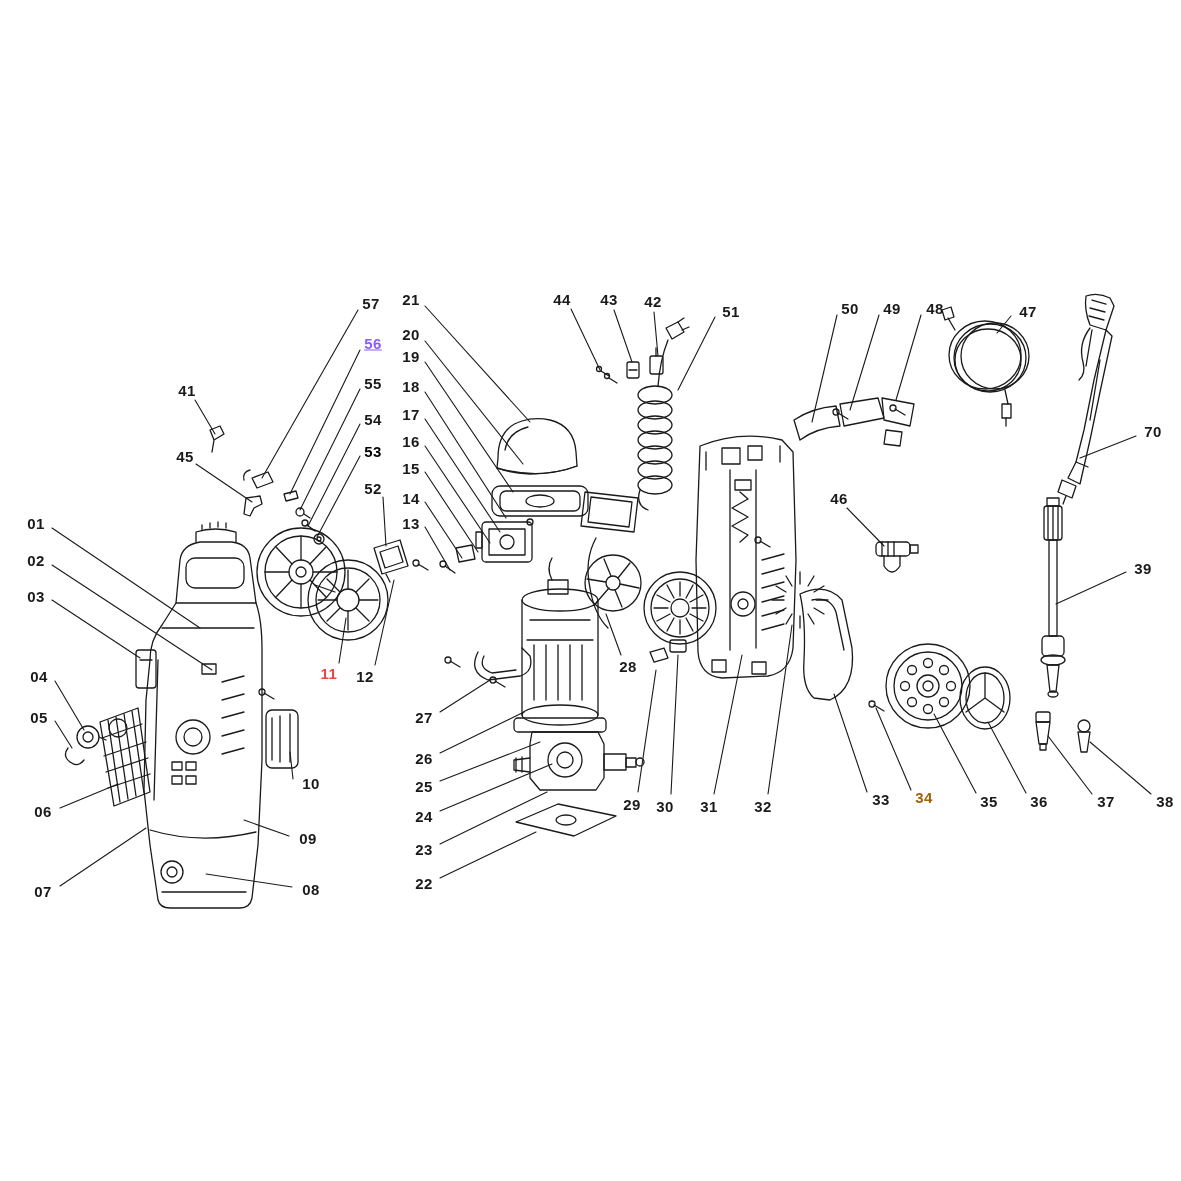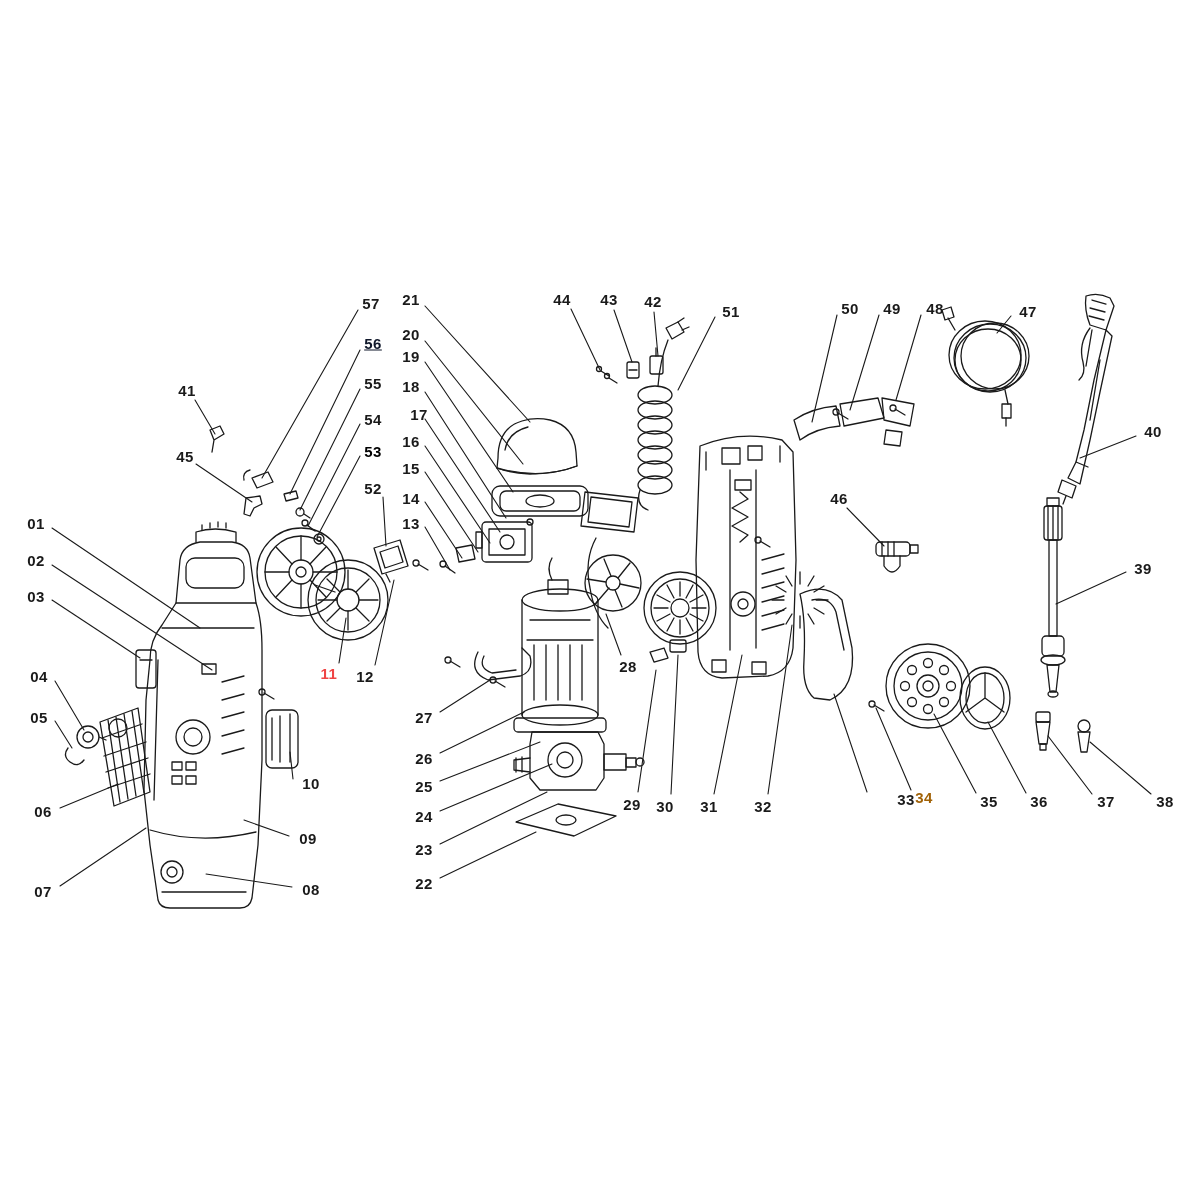--- a/index.html
+++ b/index.html
@@ -372,55 +372,55 @@
       <div class="part-label" style="left: 43px; top: 891px; color: rgb(26, 26, 26);">07</div>
       <div class="part-label" style="left: 311px; top: 889px; color: rgb(26, 26, 26);">08</div>
       <div class="part-label" style="left: 308px; top: 838px; color: rgb(26, 26, 26);">09</div>
       <div class="part-label" style="left: 311px; top: 783px; color: rgb(26, 26, 26);">10</div>
       <div class="part-label" style="left: 329px; top: 673px; color: #ef4444;">11</div>
       <div class="part-label" style="left: 365px; top: 676px; color: rgb(26, 26, 26);">12</div>
       <div class="part-label" style="left: 411px; top: 523px; color: rgb(26, 26, 26);">13</div>
       <div class="part-label" style="left: 411px; top: 498px; color: rgb(26, 26, 26);">14</div>
       <div class="part-label" style="left: 411px; top: 468px; color: rgb(26, 26, 26);">15</div>
       <div class="part-label" style="left: 411px; top: 441px; color: rgb(26, 26, 26);">16</div>
-      <div class="part-label" style="left: 411px; top: 414px; color: rgb(26, 26, 26); margin-left: 8px;">17</div>
+      <div class="part-label" style="left: 411px; top: 414px; color: rgb(26, 26, 26);">17</div>
       <div class="part-label" style="left: 411px; top: 386px; color: rgb(26, 26, 26);">18</div>
       <div class="part-label" style="left: 411px; top: 356px; color: rgb(26, 26, 26);">19</div>
       <div class="part-label" style="left: 411px; top: 334px; color: rgb(26, 26, 26);">20</div>
       <div class="part-label" style="left: 411px; top: 299px; color: rgb(26, 26, 26);">21</div>
       <div class="part-label" style="left: 424px; top: 883px; color: rgb(26, 26, 26);">22</div>
       <div class="part-label" style="left: 424px; top: 849px; color: rgb(26, 26, 26);">23</div>
       <div class="part-label" style="left: 424px; top: 816px; color: rgb(26, 26, 26);">24</div>
       <div class="part-label" style="left: 424px; top: 786px; color: rgb(26, 26, 26);">25</div>
       <div class="part-label" style="left: 424px; top: 758px; color: rgb(26, 26, 26);">26</div>
       <div class="part-label" style="left: 424px; top: 717px; color: rgb(26, 26, 26);">27</div>
       <div class="part-label" style="left: 628px; top: 666px; color: rgb(26, 26, 26);">28</div>
       <div class="part-label" style="left: 632px; top: 804px; color: rgb(26, 26, 26);">29</div>
       <div class="part-label" style="left: 665px; top: 806px; color: rgb(26, 26, 26);">30</div>
       <div class="part-label" style="left: 709px; top: 806px; color: rgb(26, 26, 26);">31</div>
       <div class="part-label" style="left: 763px; top: 806px; color: rgb(26, 26, 26);">32</div>
-      <div class="part-label" style="left: 881px; top: 799px; color: rgb(26, 26, 26); margin-left: 25px;">33</div>
+      <div class="part-label" style="left: 881px; top: 799px; color: rgb(26, 26, 26);">33</div>
       <div class="part-label" style="left: 924px; top: 797px; color: #a16207;">34</div>
       <div class="part-label" style="left: 989px; top: 801px; color: rgb(26, 26, 26);">35</div>
       <div class="part-label" style="left: 1039px; top: 801px; color: rgb(26, 26, 26);">36</div>
       <div class="part-label" style="left: 1106px; top: 801px; color: rgb(26, 26, 26);">37</div>
       <div class="part-label" style="left: 1165px; top: 801px; color: rgb(26, 26, 26);">38</div>
       <div class="part-label" style="left: 1143px; top: 568px; color: rgb(26, 26, 26);">39</div>
-      <div class="part-label" style="left: 1153px; top: 431px; color: rgb(26, 26, 26);">40</div>
+      <div class="part-label" style="left: 1153px; top: 431px; color: rgb(26, 26, 26);">70</div>
       <div class="part-label" style="left: 187px; top: 390px; color: rgb(26, 26, 26);">41</div>
       <div class="part-label" style="left: 653px; top: 301px; color: rgb(26, 26, 26);">42</div>
       <div class="part-label" style="left: 609px; top: 299px; color: rgb(26, 26, 26);">43</div>
       <div class="part-label" style="left: 562px; top: 299px; color: rgb(26, 26, 26);">44</div>
       <div class="part-label" style="left: 185px; top: 456px; color: rgb(26, 26, 26);">45</div>
       <div class="part-label" style="left: 839px; top: 498px; color: rgb(26, 26, 26);">46</div>
       <div class="part-label" style="left: 1028px; top: 311px; color: rgb(26, 26, 26);">47</div>
       <div class="part-label" style="left: 935px; top: 308px; color: rgb(26, 26, 26);">48</div>
       <div class="part-label" style="left: 892px; top: 308px; color: rgb(26, 26, 26);">49</div>
       <div class="part-label" style="left: 850px; top: 308px; color: rgb(26, 26, 26);">50</div>
       <div class="part-label" style="left: 731px; top: 311px; color: rgb(26, 26, 26);">51</div>
       <div class="part-label" style="left: 373px; top: 488px; color: rgb(26, 26, 26);">52</div>
       <div class="part-label" style="left: 373px; top: 451px; color: #000000;">53</div>
       <div class="part-label" style="left: 373px; top: 419px; color: rgb(26, 26, 26);">54</div>
       <div class="part-label" style="left: 373px; top: 383px; color: rgb(26, 26, 26);">55</div>
-      <div class="part-label" style="left: 373px; top: 343px; color: #0f172a; text-decoration: underline;">56</div>
+      <div class="part-label" style="left: 373px; top: 343px; color: #8b5cf6; text-decoration: underline;">56</div>
       <div class="part-label" style="left: 371px; top: 303px; color: rgb(26, 26, 26);">57</div>
     </div>
 </div>
 
 </body></html>

